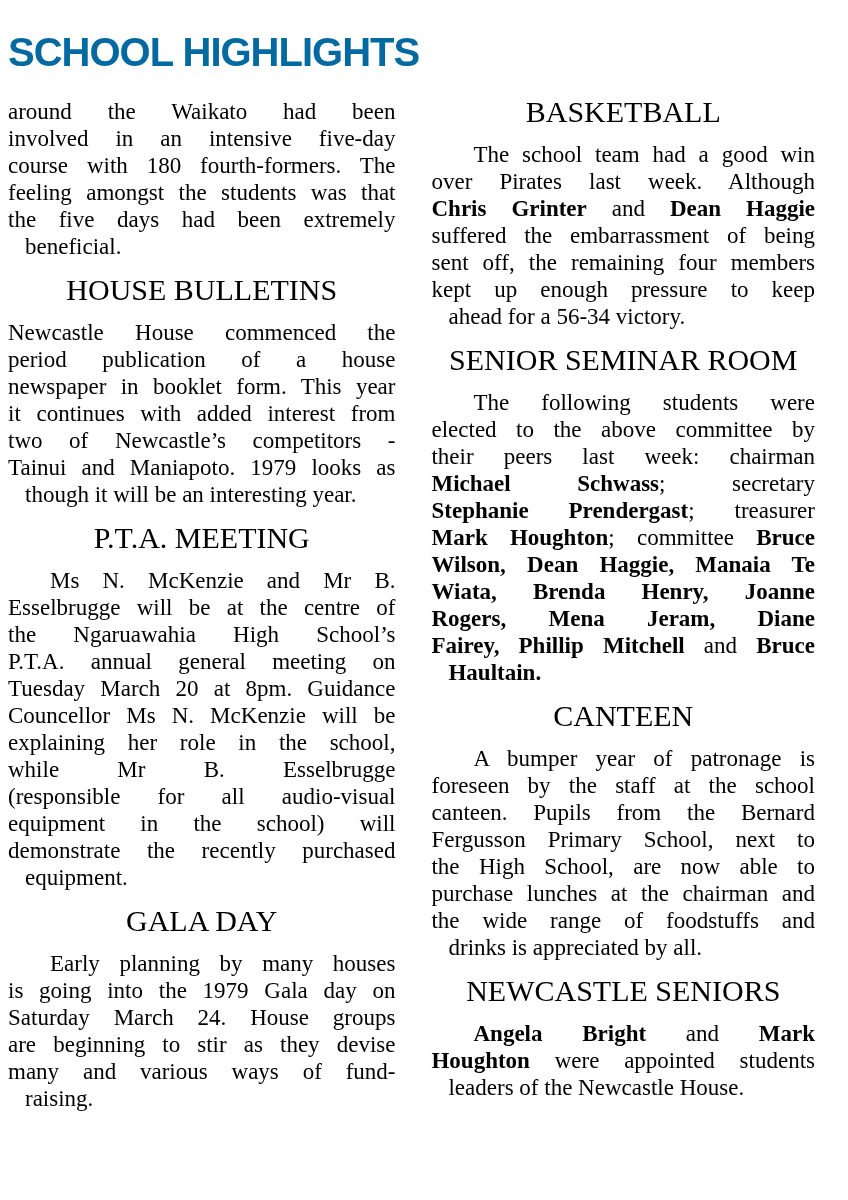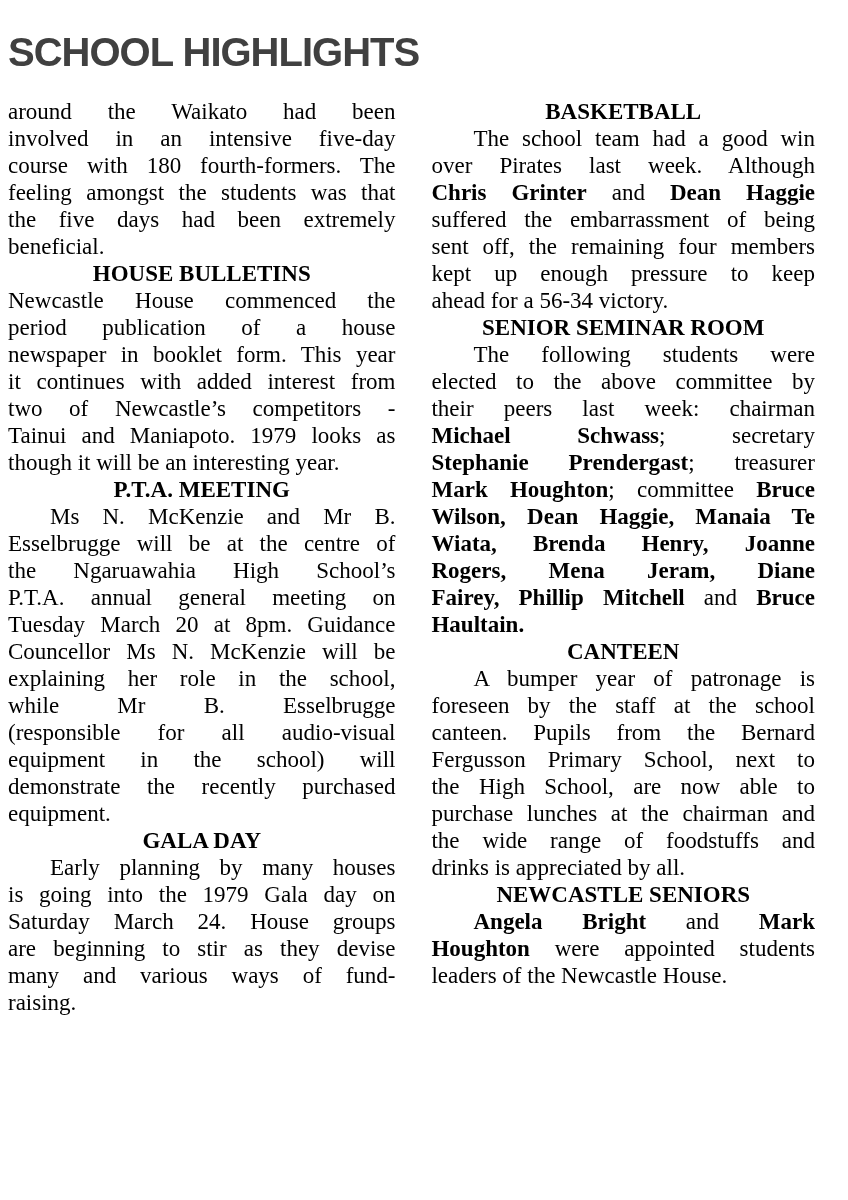--- a/index.html
+++ b/index.html
@@ -18,45 +18,45 @@
     font-family: "Liberation Serif", serif;
     overflow: hidden;
   }
   .title {
     font-family: "Liberation Sans", sans-serif;
     font-weight: bold;
     font-size: 40px;
     line-height: 44px;
     letter-spacing: -1px;
     margin: 0 0 24px 0;
-    color: #404040;
+    color: #0369a1;
   }
   .columns {
     display: flex;
     gap: 36px;
   }
   .column {
     font-size: 23px;
     line-height: 27px;
   }
   .column.left  { width: 392px; }
   .column.right { width: 388px; }
   .heading {
-    font-weight: bold;
-    font-size: 23px;
+    font-weight: normal;
+    font-size: 30px;
     text-align: center;
-    margin: 0 0;
+    margin: 16px 0;
   }
   .column > .heading:first-child { margin-top: 0; }
   .para { margin: 0; }
   .line {
     text-align: justify;
     text-align-last: justify;
   }
-  .line.last { text-align-last: left; }
+  .line.last { text-align-last: left; margin-left: 17px; }
   .line.indent { padding-left: 42px; }
   .b { font-weight: bold; }
 </style>
 </head>
 <body>
 
 <div class="page">
   <h1 class="title">SCHOOL HIGHLIGHTS</h1>
   <div class="columns" id="columns">
       <div class="column left">

